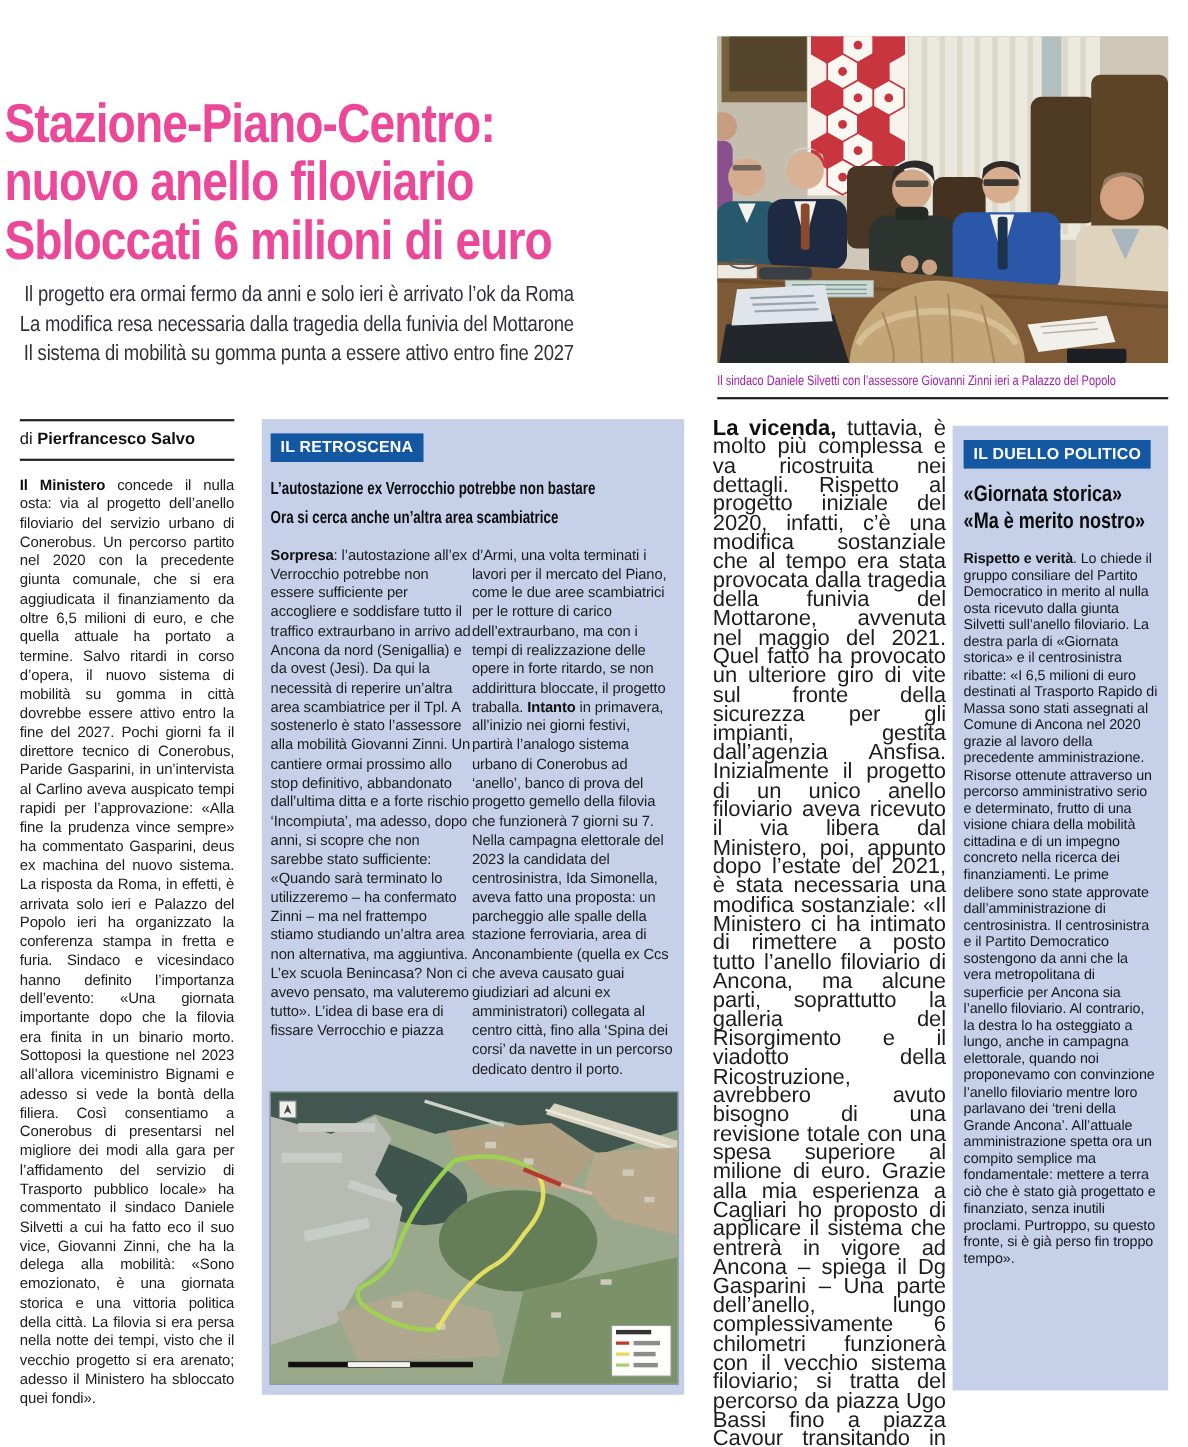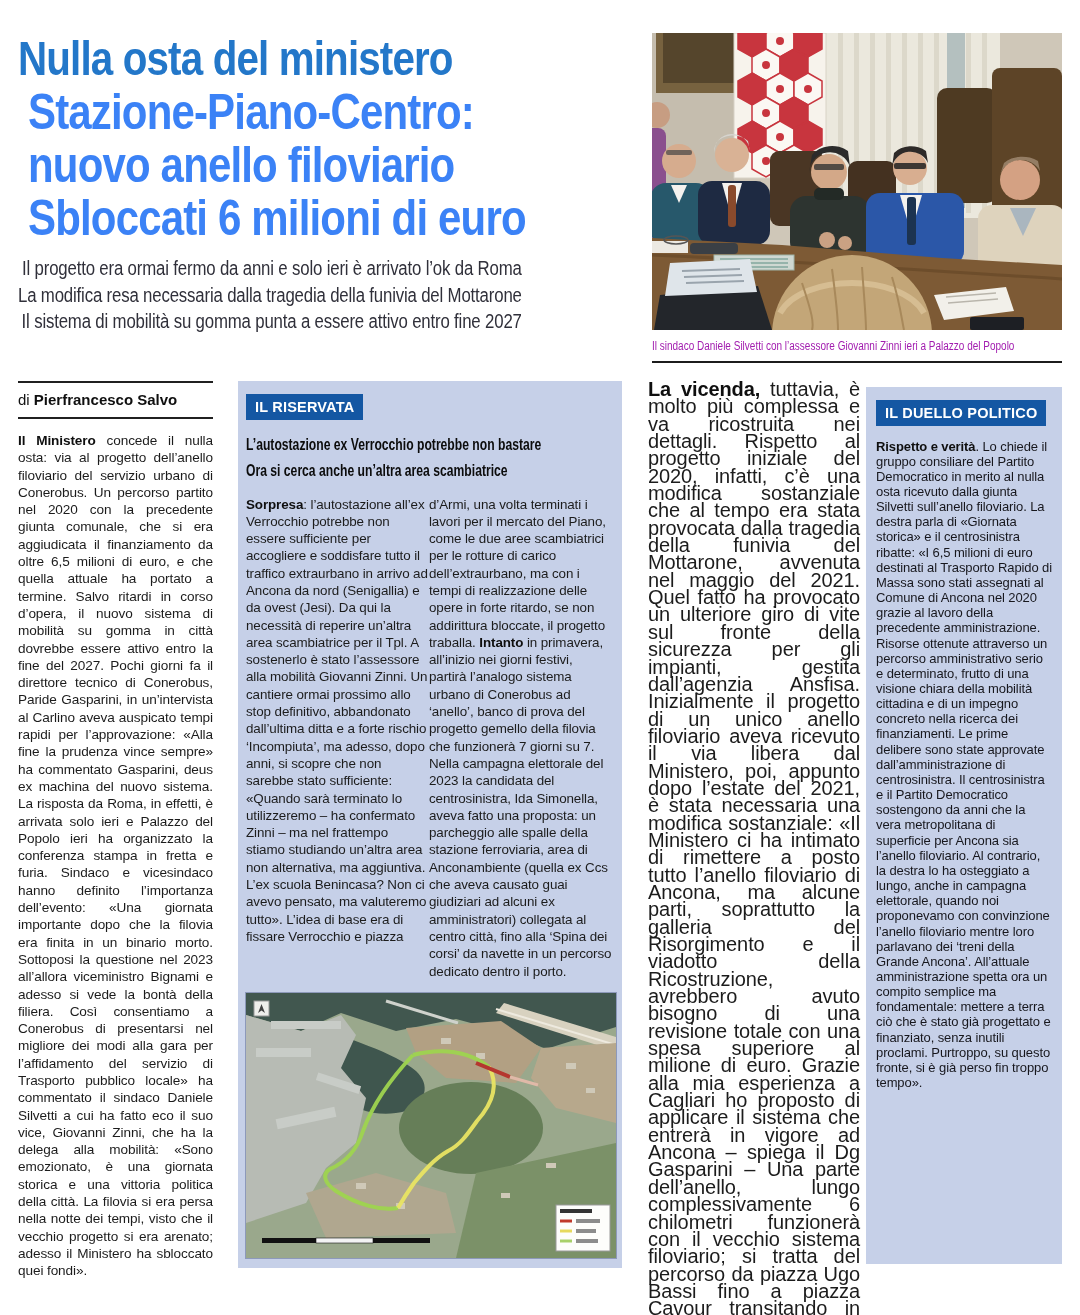--- a/index.html
+++ b/index.html
@@ -4,22 +4,22 @@
 <style>
   html,body{margin:0;padding:0;background:#ffffff;}
   .page{position:relative;width:1080px;height:1315px;background:#fff;overflow:hidden;
         font-family:"Liberation Sans",sans-serif;color:#1b1b1b;}
   .condense{display:block;transform-origin:0 50%;white-space:nowrap;}
 
   
   .kicker{position:absolute;left:18px;top:34px;margin:0;font-size:48px;line-height:50px;
           font-weight:bold;color:var(--accent);letter-spacing:-1px;}
   .kicker .condense{transform:scaleX(.84);}
-  .headline{position:absolute;left:28px;top:86px;margin:0;font-size:50px;line-height:53px;
-            font-weight:bold;color:#3b82f6;letter-spacing:-1px;}
+  .headline{position:absolute;left:4px;top:86px;margin:0;font-size:50px;line-height:53px;
+            font-weight:bold;color:#ec4899;letter-spacing:-1px;}
   .headline .condense{transform:scaleX(.84);}
   .deck{position:absolute;left:18px;top:255px;margin:0;font-size:20px;line-height:26.5px;
         color:#30303a;font-weight:400;text-align:right;}
   .deck .condense{transform:scaleX(.84);letter-spacing:-.2px;}
 
   
   .photo{position:absolute;left:652px;top:33px;width:410px;height:297px;overflow:hidden;background:#cfc7b8;}
   .caption{position:absolute;left:652px;top:338px;width:420px;margin:0;font-size:12.5px;line-height:16px;color:#a21caf;}
   .caption .condense{transform:scaleX(.8);}
   .caption-rule{position:absolute;left:652px;top:361px;width:410px;height:0;border-top:2px solid #1c1c1c;}
@@ -54,23 +54,20 @@
   .col4-body{font-size:20px;line-height:17.35px;text-align:justify;color:#1c1c1c;letter-spacing:-.1px;}
   .copyright{margin-top:16px;text-align:right;font-size:15px;font-weight:bold;
              letter-spacing:.3px;color:#222;}
   b{font-weight:bold;color:#0f0f0f;}
 </style>
 </head>
 <body>
 
 <div class="page">
 
-  <h2 class="kicker">
-    <span class="condense">Nulla osta del ministero</span>
-  </h2>
 
   <h1 class="headline">
     <span class="condense">Stazione-Piano-Centro:</span>
     <span class="condense">nuovo anello filoviario</span>
     <span class="condense">Sbloccati 6 milioni di euro</span>
   </h1>
 
   <p class="deck">
     <span class="condense">Il progetto era ormai fermo da anni e solo ieri è arrivato l’ok da Roma</span>
     <span class="condense">La modifica resa necessaria dalla tragedia della funivia del Mottarone</span>
@@ -208,21 +205,21 @@
   <div class="caption-rule"></div>
 
   <section class="col1">
     <div class="rule"></div>
     <div class="byline"><span>di </span><b>Pierfrancesco Salvo</b></div>
     <div class="rule"></div>
     <div class="col1-body"><b>Il Ministero</b> concede il nulla osta: via al progetto dell’anello filoviario del servizio urbano di Conerobus. Un percorso partito nel 2020 con la precedente giunta comunale, che si era aggiudicata il finanziamento da oltre 6,5 milioni di euro, e che quella attuale ha portato a termine. Salvo ritardi in corso d’opera, il nuovo sistema di mobilità su gomma in città dovrebbe essere attivo entro la fine del 2027. Pochi giorni fa il direttore tecnico di Conerobus, Paride Gasparini, in un’intervista al Carlino aveva auspicato tempi rapidi per l’approvazione: «Alla fine la prudenza vince sempre» ha commentato Gasparini, deus ex machina del nuovo sistema. La risposta da Roma, in effetti, è arrivata solo ieri e Palazzo del Popolo ieri ha organizzato la conferenza stampa in fretta e furia. Sindaco e vicesindaco hanno definito l’importanza dell’evento: «Una giornata importante dopo che la filovia era finita in un binario morto. Sottoposi la questione nel 2023 all’allora viceministro Bignami e adesso si vede la bontà della filiera. Così consentiamo a Conerobus di presentarsi nel migliore dei modi alla gara per l’affidamento del servizio di Trasporto pubblico locale» ha commentato il sindaco Daniele Silvetti a cui ha fatto eco il suo vice, Giovanni Zinni, che ha la delega alla mobilità: «Sono emozionato, è una giornata storica e una vittoria politica della città. La filovia si era persa nella notte dei tempi, visto che il vecchio progetto si era arenato; adesso il Ministero ha sbloccato quei fondi».</div>
   </section>
 
   <section class="panel retroscena">
-    <span class="tag">IL RISERVATA</span>
+    <span class="tag">IL RETROSCENA</span>
     <h3 class="panel-title">
       <span class="condense">L’autostazione ex Verrocchio potrebbe non bastare</span>
       <span class="condense">Ora si cerca anche un’altra area scambiatrice</span>
     </h3>
     <div class="ret-cols">
       <div class="ret-col"><b>Sorpresa</b>: l’autostazione all’ex Verrocchio potrebbe non essere sufficiente per accogliere e soddisfare tutto il traffico extraurbano in arrivo ad Ancona da nord (Senigallia) e da ovest (Jesi). Da qui la necessità di reperire un’altra area scambiatrice per il Tpl. A sostenerlo è stato l’assessore alla mobilità Giovanni Zinni. Un cantiere ormai prossimo allo stop definitivo, abbandonato dall’ultima ditta e a forte rischio ‘Incompiuta’, ma adesso, dopo anni, si scopre che non sarebbe stato sufficiente: «Quando sarà terminato lo utilizzeremo – ha confermato Zinni – ma nel frattempo stiamo studiando un’altra area non alternativa, ma aggiuntiva. L’ex scuola Benincasa? Non ci avevo pensato, ma valuteremo tutto». L’idea di base era di fissare Verrocchio e piazza</div>
       <div class="ret-col">d’Armi, una volta terminati i lavori per il mercato del Piano, come le due aree scambiatrici per le rotture di carico dell’extraurbano, ma con i tempi di realizzazione delle opere in forte ritardo, se non addirittura bloccate, il progetto traballa. <b>Intanto</b> in primavera, all’inizio nei giorni festivi, partirà l’analogo sistema urbano di Conerobus ad ‘anello’, banco di prova del progetto gemello della filovia che funzionerà 7 giorni su 7. Nella campagna elettorale del 2023 la candidata del centrosinistra, Ida Simonella, aveva fatto una proposta: un parcheggio alle spalle della stazione ferroviaria, area di Anconambiente (quella ex Ccs che aveva causato guai giudiziari ad alcuni ex amministratori) collegata al centro città, fino alla ‘Spina dei corsi’ da navette in un percorso dedicato dentro il porto.</div>
     </div>
     
     <svg class="map" viewBox="0 0 370 265">
@@ -279,16 +276,20 @@
     </svg>
   </section>
 
   <section class="col4">
     <div class="col4-body"><b>La vicenda,</b> tuttavia, è molto più complessa e va ricostruita nei dettagli. Rispetto al progetto iniziale del 2020, infatti, c’è una modifica sostanziale che al tempo era stata provocata dalla tragedia della funivia del Mottarone, avvenuta nel maggio del 2021. Quel fatto ha provocato un ulteriore giro di vite sul fronte della sicurezza per gli impianti, gestita dall’agenzia Ansfisa. Inizialmente il progetto di un unico anello filoviario aveva ricevuto il via libera dal Ministero, poi, appunto dopo l’estate del 2021, è stata necessaria una modifica sostanziale: «Il Ministero ci ha intimato di rimettere a posto tutto l’anello filoviario di Ancona, ma alcune parti, soprattutto la galleria del Risorgimento e il viadotto della Ricostruzione, avrebbero avuto bisogno di una revisione totale con una spesa superiore al milione di euro. Grazie alla mia esperienza a Cagliari ho proposto di applicare il sistema che entrerà in vigore ad Ancona – spiega il Dg Gasparini – Una parte dell’anello, lungo complessivamente 6 chilometri funzionerà con il vecchio sistema filoviario; si tratta del percorso da piazza Ugo Bassi fino a piazza Cavour transitando in via Giordano Bruno, stazione ferroviaria, via Marconi e corso Stamira. In piazza Cavour ci saranno le due basi di ricarica per i rispettivi sensi di marcia delle due circolari, indicativamente ‘Destra’ e ‘Sinistra’; da lì fino a piazza Ugo Bassi, passando invece per la galleria del Risorgimento, via Martiri della Resistenza e il viadotto della Ricostruzione le navette funzioneranno con delle batterie speciali».</div>
     <div class="copyright">© RIPRODUZIONE RISERVATA</div>
   </section>
 
   <aside class="panel duello">
     <span class="tag">IL DUELLO POLITICO</span>
+    <h3 class="panel-title">
+      <span class="condense">«Giornata storica»</span>
+      <span class="condense">«Ma è merito nostro»</span>
+    </h3>
     <div class="duello-body"><b>Rispetto e verità</b>. Lo chiede il gruppo consiliare del Partito Democratico in merito al nulla osta ricevuto dalla giunta Silvetti sull’anello filoviario. La destra parla di «Giornata storica» e il centrosinistra ribatte: «I 6,5 milioni di euro destinati al Trasporto Rapido di Massa sono stati assegnati al Comune di Ancona nel 2020 grazie al lavoro della precedente amministrazione. Risorse ottenute attraverso un percorso amministrativo serio e determinato, frutto di una visione chiara della mobilità cittadina e di un impegno concreto nella ricerca dei finanziamenti. Le prime delibere sono state approvate dall’amministrazione di centrosinistra. Il centrosinistra e il Partito Democratico sostengono da anni che la vera metropolitana di superficie per Ancona sia l’anello filoviario. Al contrario, la destra lo ha osteggiato a lungo, anche in campagna elettorale, quando noi proponevamo con convinzione l’anello filoviario mentre loro parlavano dei ‘treni della Grande Ancona’. All’attuale amministrazione spetta ora un compito semplice ma fondamentale: mettere a terra ciò che è stato già progettato e finanziato, senza inutili proclami. Purtroppo, su questo fronte, si è già perso fin troppo tempo».</div>
   </aside>
 
 </div>
 
 </body></html>

